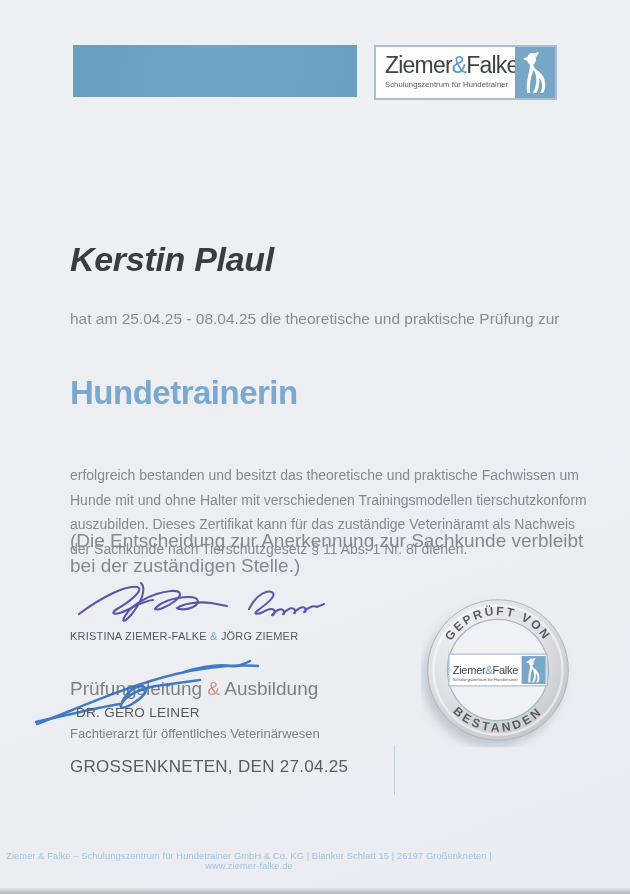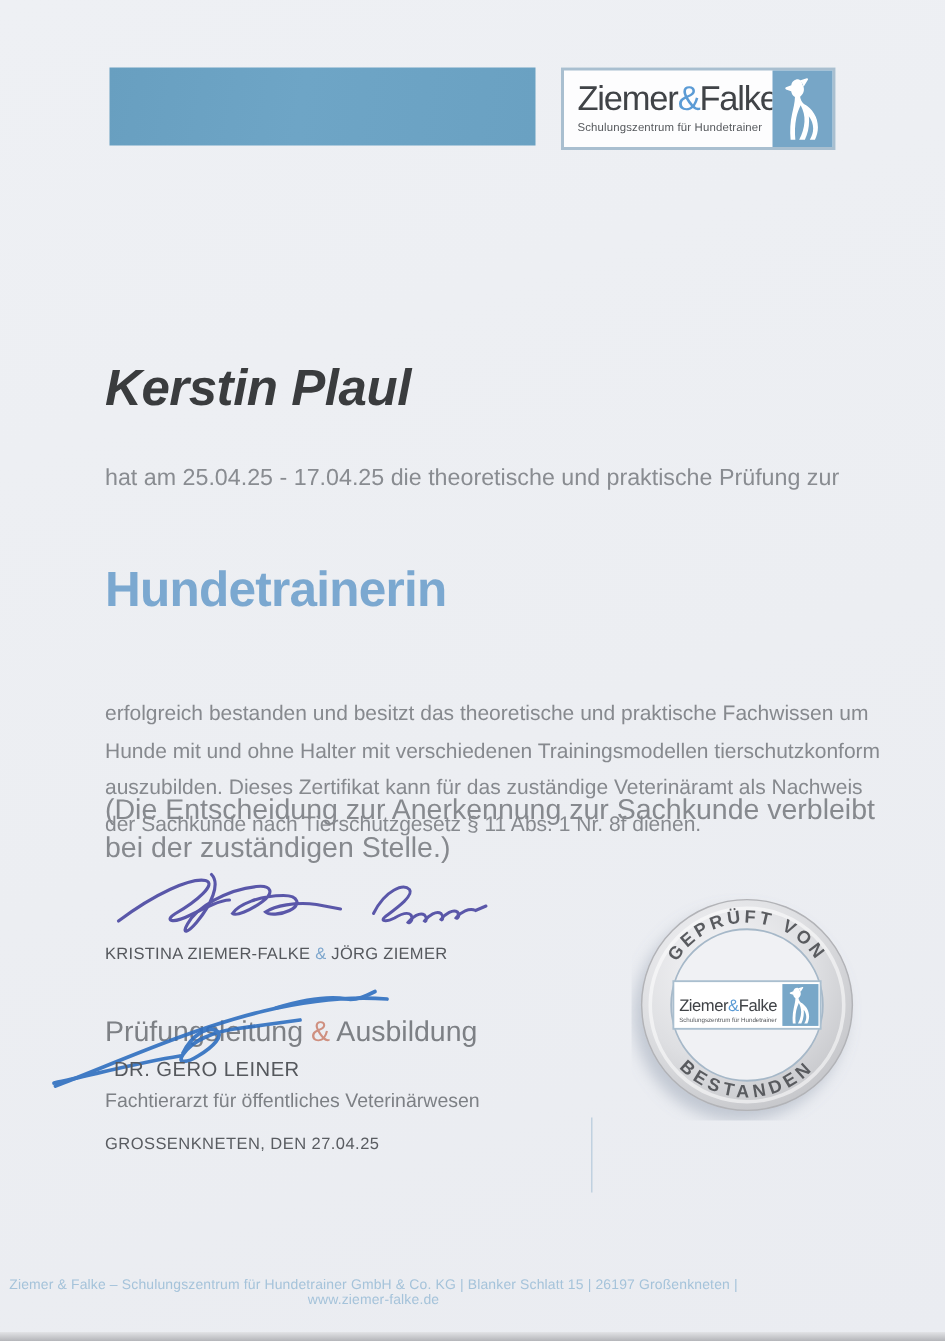--- a/index.html
+++ b/index.html
@@ -31,21 +31,21 @@
   #body-par{left:70px;top:463px;width:525px;font-size:14px;line-height:24.6px;color:#86898e;}
   #note-par{left:70px;top:529px;width:525px;font-size:19px;line-height:24.6px;color:#86898e;}
   
   .sigsvg{pointer-events:none;}
   #names1{left:70px;top:630px;font-size:11px;letter-spacing:0.2px;color:#55585d;white-space:nowrap;}
   .amp-blue{color:#7ca6cd;}
   .amp-warm{color:#cf9080;}
   #roles1{left:70px;top:678px;font-size:19px;color:#7d8085;white-space:nowrap;}
   #name2{left:76px;top:705px;font-size:13.5px;letter-spacing:0.3px;color:#55585d;white-space:nowrap;}
   #role2{left:70px;top:726px;font-size:13px;color:#7d8085;white-space:nowrap;}
-  #place-date{left:70px;top:757px;font-size:11px;letter-spacing:0.3px;color:#595c61;white-space:nowrap;}
+  #place-date{left:70px;top:757px;font-size:17px;letter-spacing:0.3px;color:#595c61;white-space:nowrap;}
   
   #footer-line{left:0;top:851px;width:498px;text-align:center;font-size:9.3px;color:#a5c3da;letter-spacing:0.1px;}
   #scan-edge{left:0;bottom:0;width:630px;height:6px;
     background:linear-gradient(to bottom,#e2e3e6,#b4b5b9);}
   #scan-crease{left:394px;top:745px;width:1px;height:50px;background:#9db9d2;opacity:0.55;}
   .hiddefs{position:absolute;width:0;height:0;overflow:hidden;}
 </style>
 </head>
 <body>
 
@@ -69,21 +69,21 @@
     </div>
     <div id="logo-dogbox">
       <svg width="29" height="44" viewBox="0 0 32 48">
         <use href="#dog" fill="#ffffff"></use>
       </svg>
     </div>
   </div>
 
   <div id="recipient-name" class="abs">Kerstin Plaul</div>
 
-  <div id="intro-par" class="abs">hat am 25.04.25 - 17.04.25 die theoretische und praktische Prüfung zur</div>
+  <div id="intro-par" class="abs">hat am 25.04.25 - 08.04.25 die theoretische und praktische Prüfung zur</div>
   <div id="qualification" class="abs">Hundetrainerin</div>
   <div id="body-par" class="abs">erfolgreich bestanden und besitzt das theoretische und praktische Fachwissen um Hunde mit und ohne Halter mit verschiedenen Trainingsmodellen tierschutzkonform auszubilden. Dieses Zertifikat kann für das zuständige Veterinäramt als Nachweis der Sachkunde nach Tierschutzgesetz § 11 Abs. 1 Nr. 8f dienen.</div>
   <div id="note-par" class="abs">(Die Entscheidung zur Anerkennung zur Sachkunde verbleibt bei der zuständigen Stelle.)</div>
 
   <svg class="abs sigsvg" style="left:75px;top:576px;" width="165" height="52" viewBox="0 0 165 52">
     <g fill="none" stroke="#4d4aa3" stroke-width="2.1" stroke-linecap="round" opacity="0.92">
       <path d="M4 38 C28 20 52 9 62 11 C70 13 56 25 42 33 C34 38 40 40 52 34 C62 29 72 24 78 24"></path>
       <path d="M66 7 C72 13 66 27 56 39 C50 46 46 47 50 40 C56 29 76 17 96 15 C106 14 108 19 100 25 C92 31 82 35 80 33 C84 27 98 21 114 21 C124 21 126 27 118 31 C112 34 104 34 102 32 C108 28 122 25 136 27 L152 30"></path>
     </g>
   </svg>

